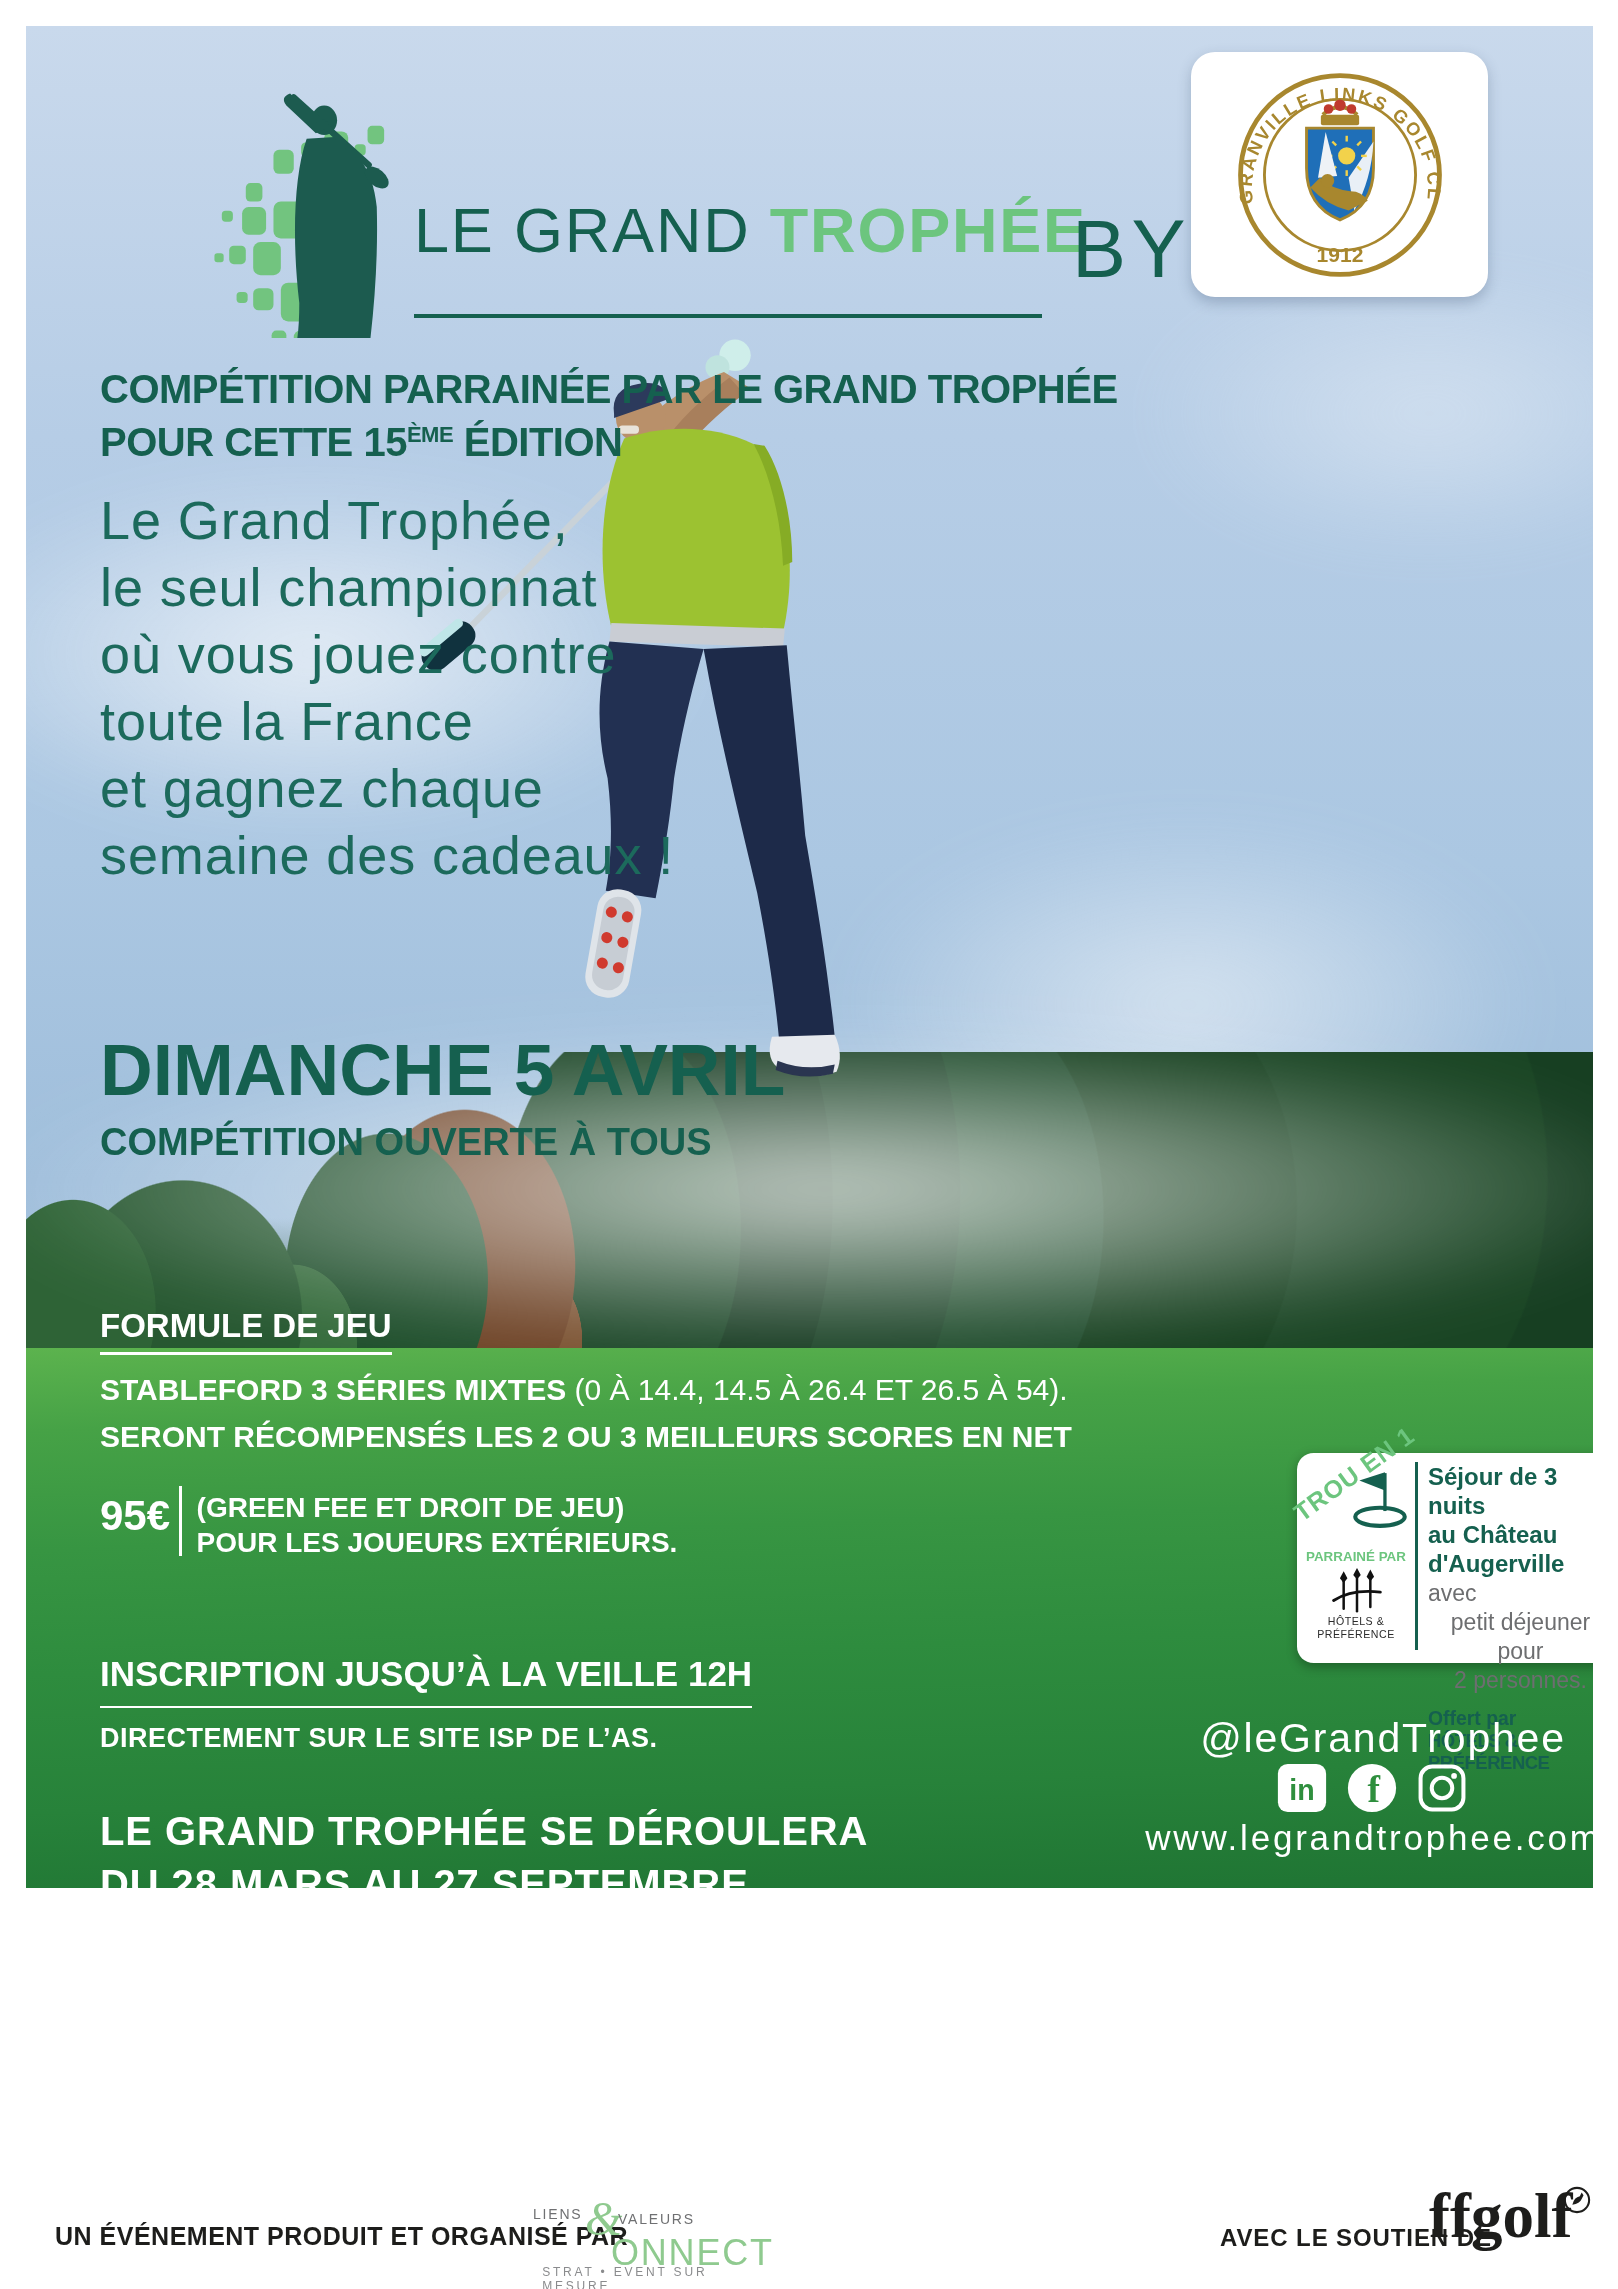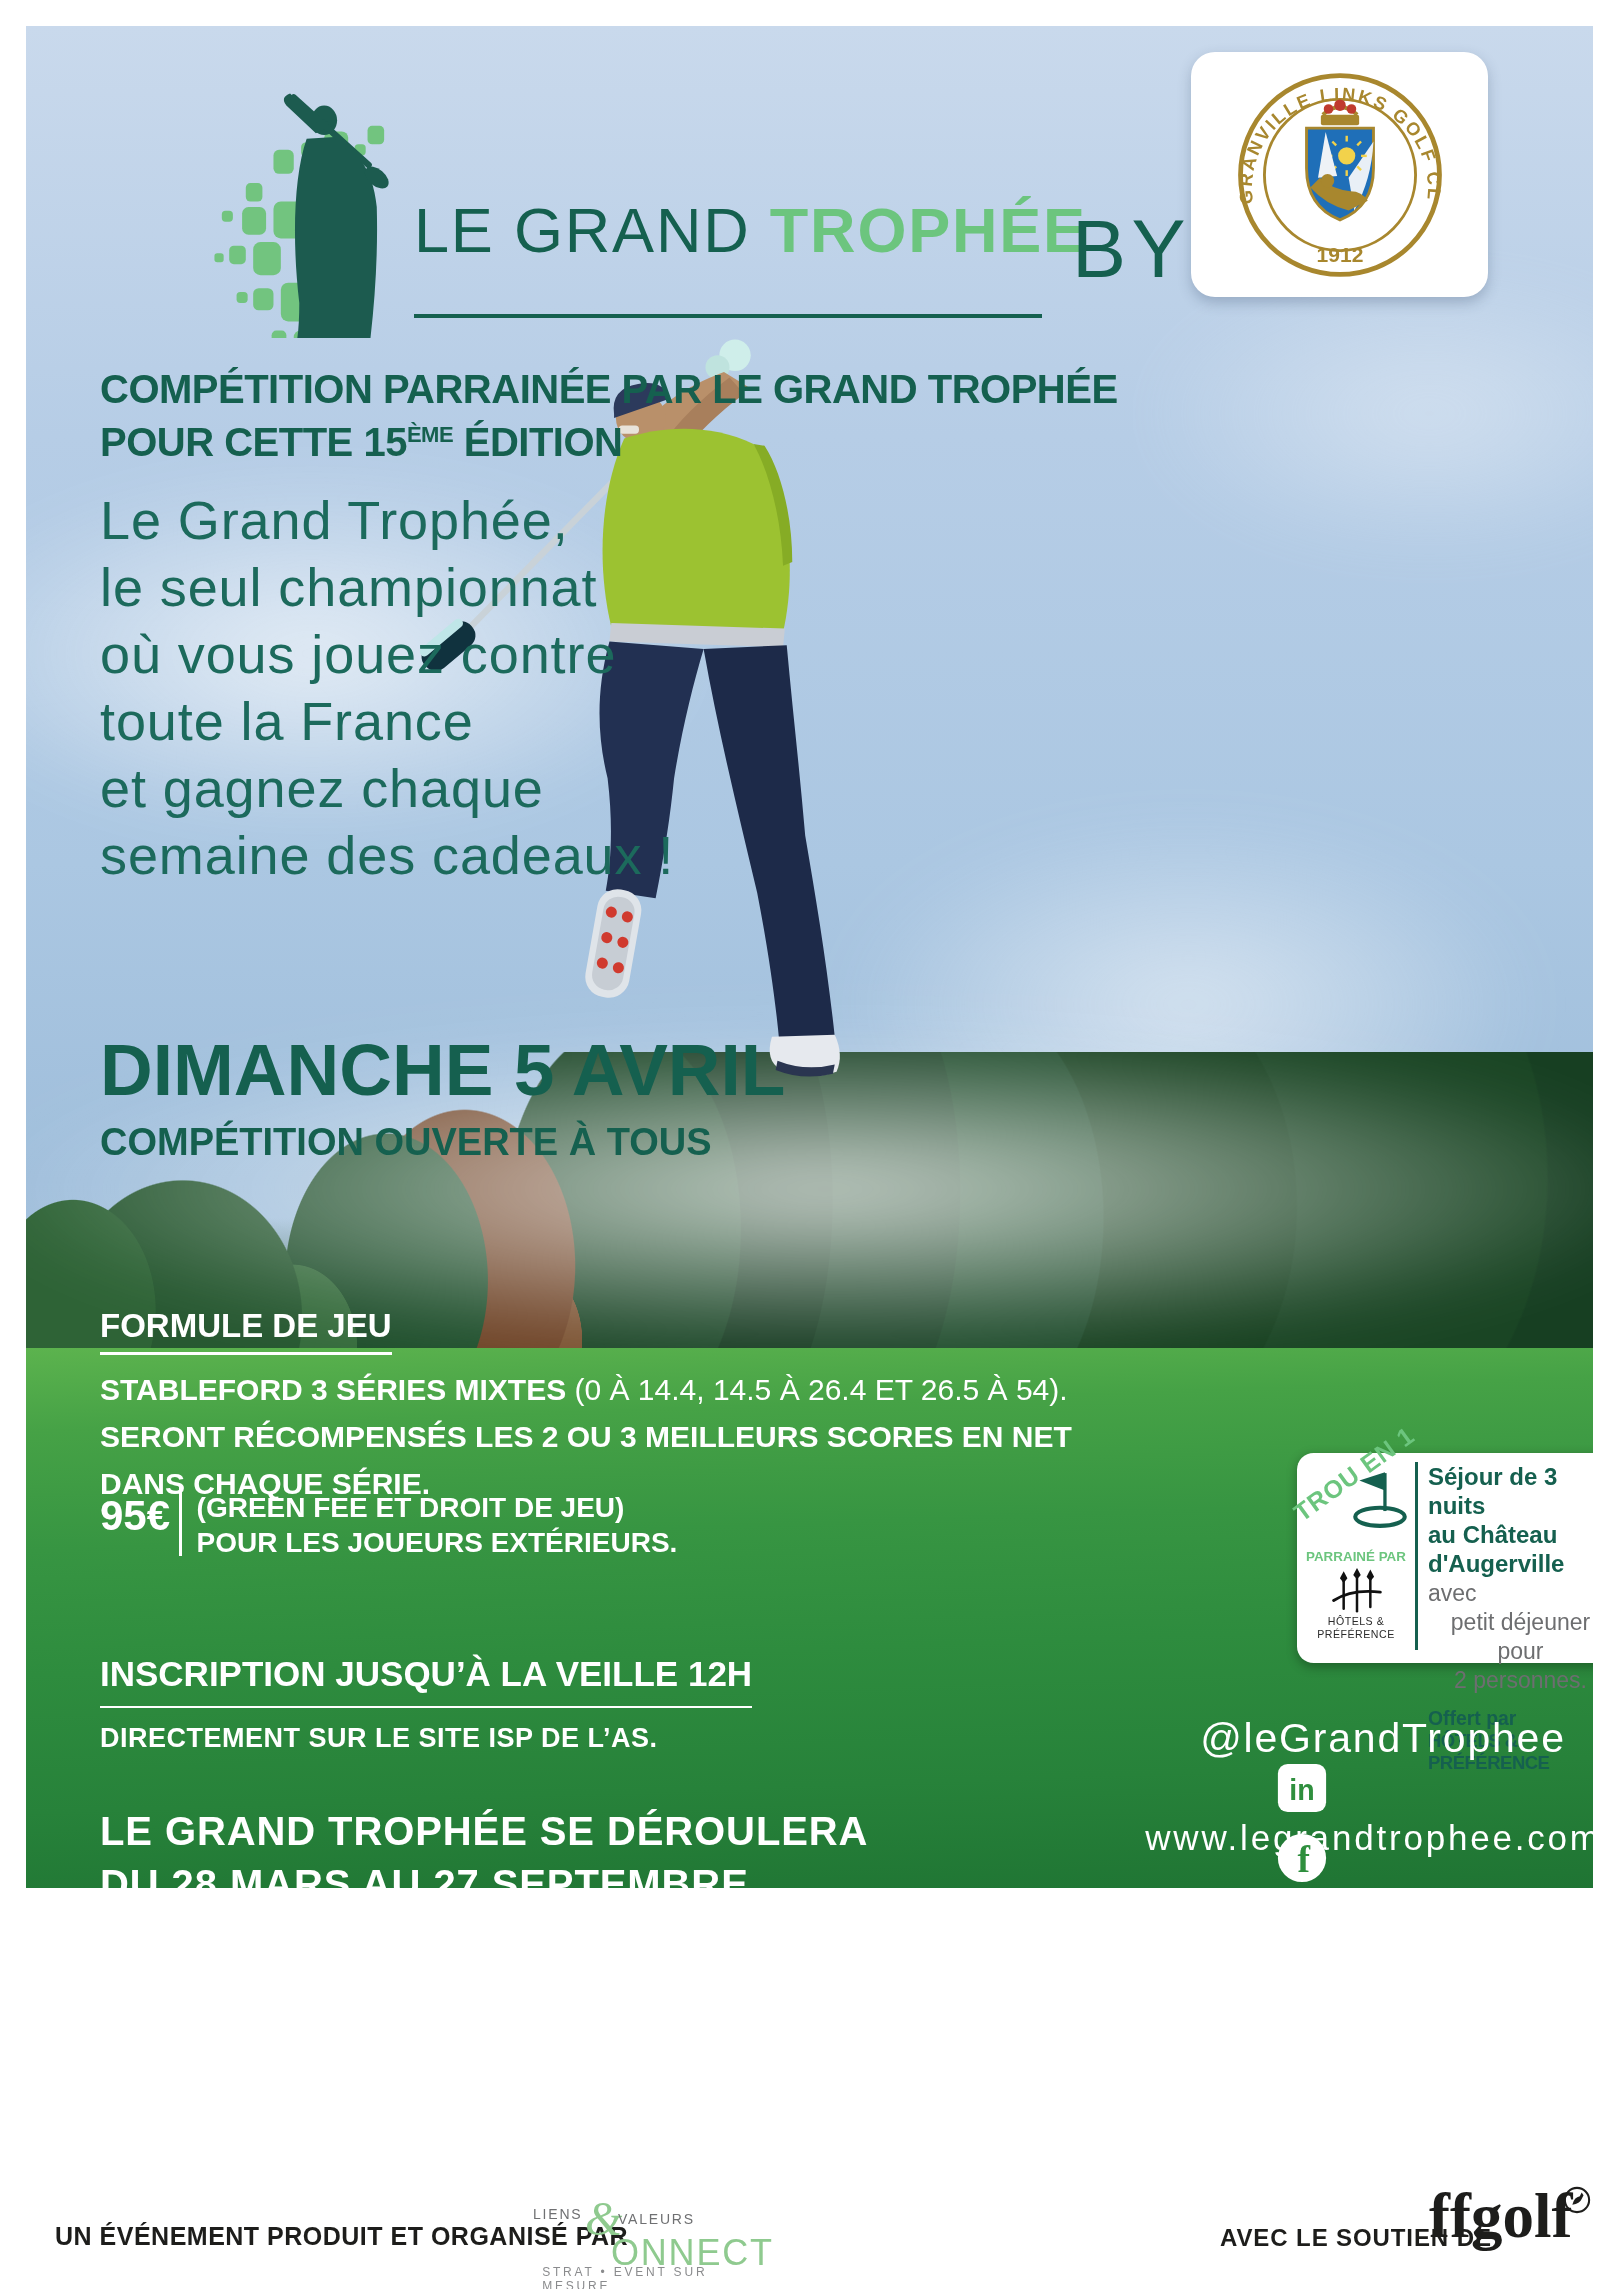--- a/index.html
+++ b/index.html
@@ -74,21 +74,21 @@
   .badge .hp-mini-text{position:absolute;left:0;top:162px;width:118px;text-align:center;font-size:10.6px;line-height:13px;color:#2b2b2b;letter-spacing:0.5px;}
   .badge .bvline{position:absolute;left:118px;top:9.2px;width:2.8px;height:188px;background:#15604f;}
   .badge .bright{position:absolute;left:131px;top:9.2px;width:185px;}
   .badge .bb{font-size:24px;font-weight:800;color:#15604f;line-height:29px;}
   .badge .bg-txt{font-size:23px;color:#6d6e70;line-height:29px;text-align:center;}
   .badge .offert{margin-top:12px;font-size:19.4px;font-weight:800;color:#15604f;line-height:23px;}
   .badge .offert2{font-size:18.5px;font-weight:800;color:#15604f;letter-spacing:-0.5px;}
 
   
   .handle{left:1154px;top:1689px;width:406px;text-align:center;color:#fff;font-size:41px;letter-spacing:1.8px;}
-  .social-row{left:1251px;top:1737px;display:flex;gap:20px;flex-direction:column;}
+  .social-row{left:1251px;top:1737px;display:flex;gap:20px;}
   .website{left:1112px;top:1792px;width:471px;text-align:center;color:#fff;font-size:35px;letter-spacing:2.8px;}
 
   
   .partners{position:absolute;left:0;top:1888px;width:1619px;height:308px;background:#fff;}
 
   
   .produced{left:55px;top:2222px;font-size:25px;font-weight:800;color:#1d1d1b;letter-spacing:0.5px;}
   .connect{left:533px;top:2202px;width:212px;height:79px;}
   .connect .liens{position:absolute;left:0;top:3.7px;font-size:14px;letter-spacing:1.8px;color:#6f7072;}
   .connect .amp{position:absolute;left:52px;top:-11px;font-family:"Liberation Serif",serif;font-style:italic;font-size:48px;color:#8fca8f;}
@@ -229,21 +229,20 @@
     </div>
 
     <div class="abs event-title">DIMANCHE 5 AVRIL</div>
     <div class="abs event-sub">COMPÉTITION OUVERTE À TOUS</div>
 
     <div class="abs formule">
       <div class="f-title">FORMULE DE JEU</div>
       <div class="f-body">
         <div><span>STABLEFORD 3 SÉRIES MIXTES</span><span class="lite"> (0 À 14.4, 14.5 À 26.4 ET 26.5 À 54).</span></div>
         <div>SERONT RÉCOMPENSÉS LES 2 OU 3 MEILLEURS SCORES EN NET</div>
-        <div>DANS CHAQUE SÉRIE.</div>
       </div>
     </div>
 
     <div class="abs pricing">
       <div class="price-row">
         <div class="price">95€</div>
         <div class="pvline"></div>
         <div class="pdesc">
           <div>(GREEN FEE ET DROIT DE JEU)</div>
           <div>POUR LES JOUEURS EXTÉRIEURS.</div>

